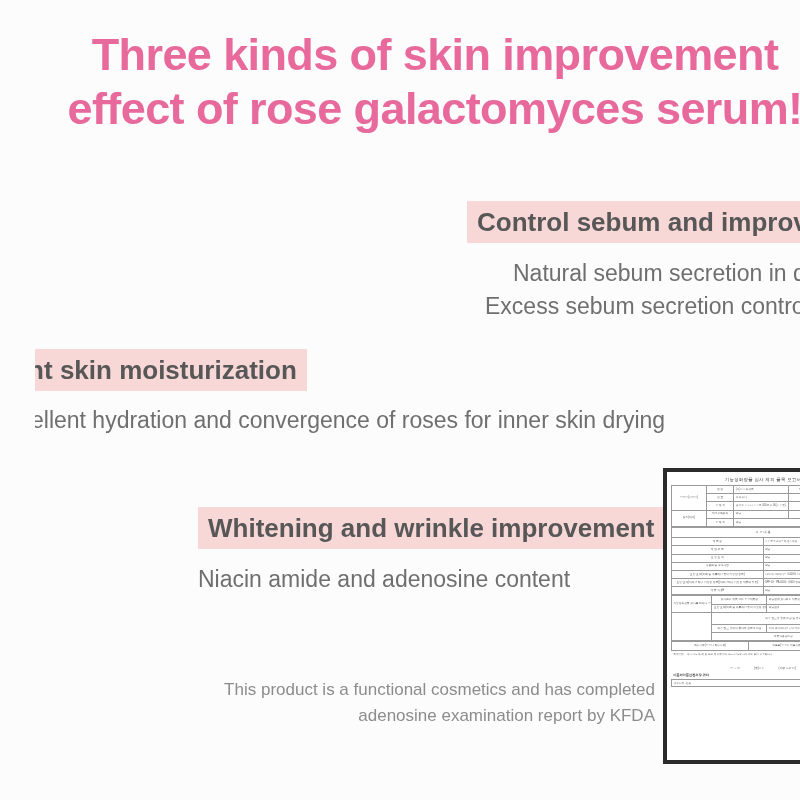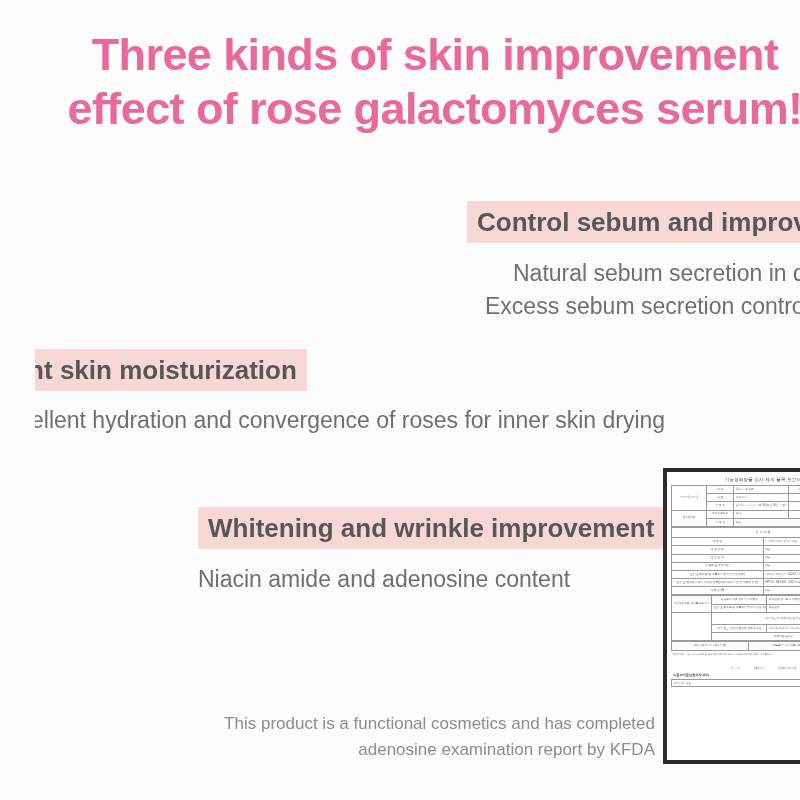--- a/index.html
+++ b/index.html
@@ -97,21 +97,21 @@
     top: 507px;
     left: 163px;
   }
   #benefit-3 .benefit-body {
     margin-top: 14px;
   }
 
   
   .footnote {
     position: absolute;
-    top: 711px;
+    top: 677px;
     left: 120px;
     width: 500px;
     text-align: right;
     color: #8c8c8c;
     font-size: 17px;
     line-height: 26px;
   }
   .footnote span { display: block; white-space: nowrap; }
 
   

